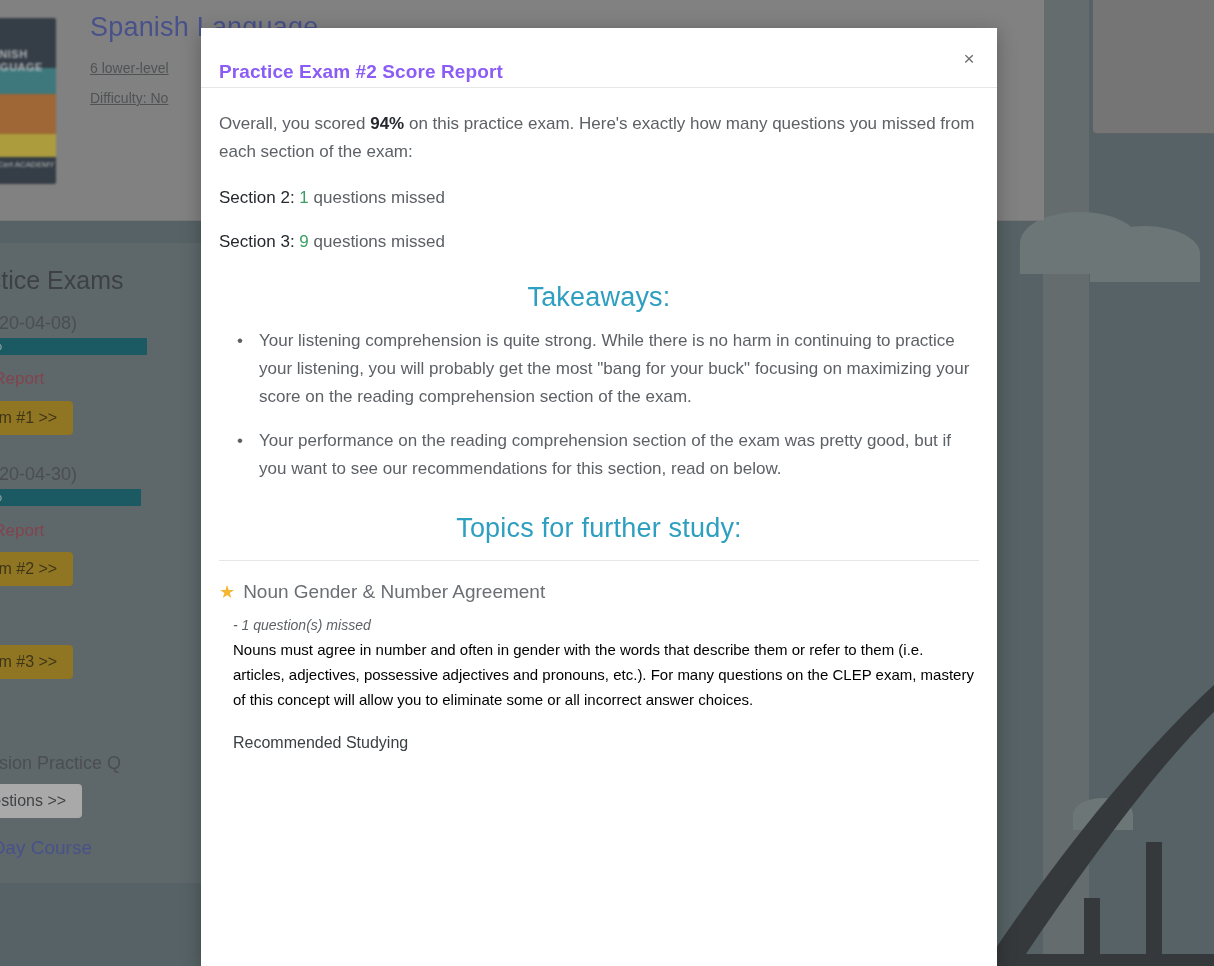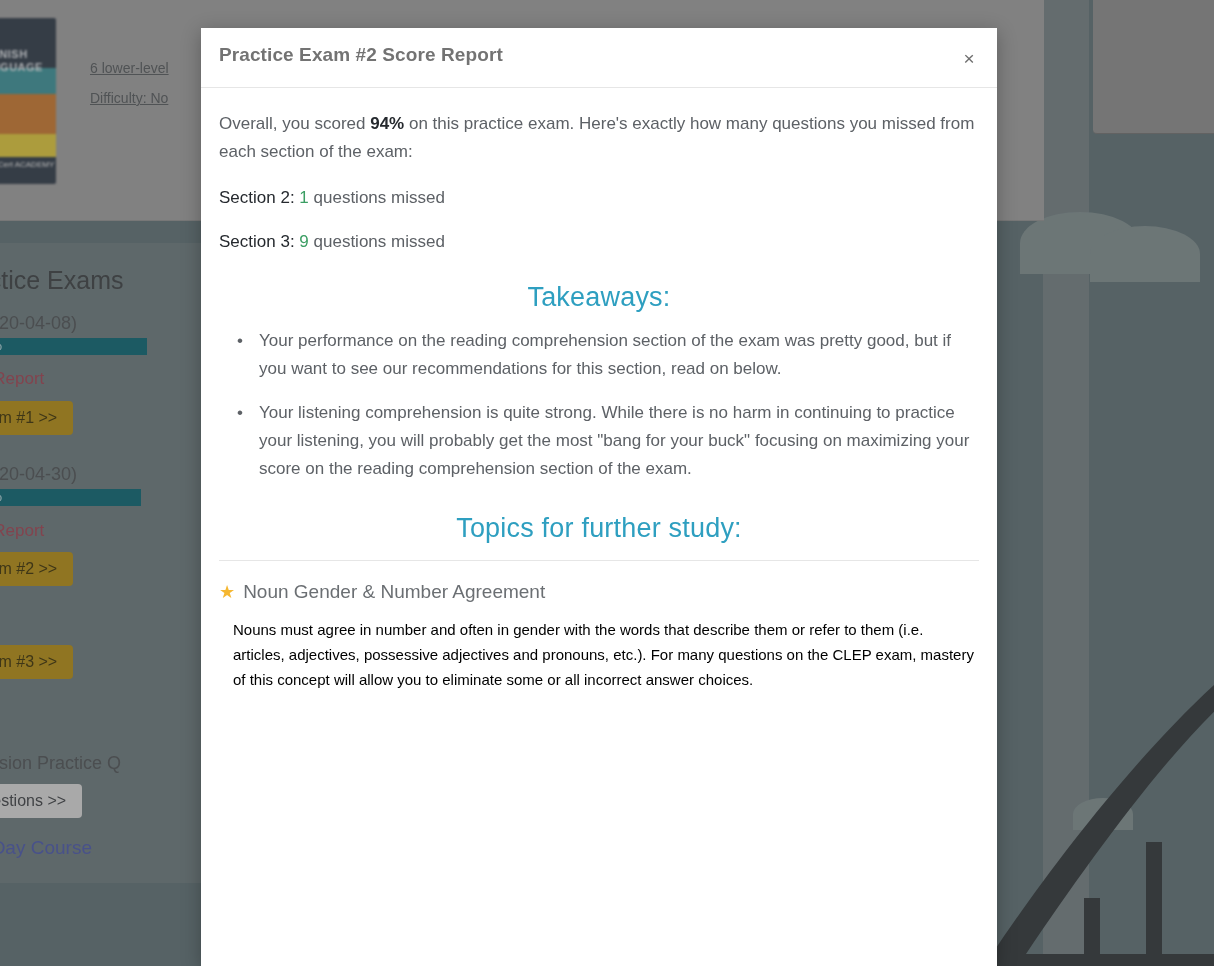--- a/index.html
+++ b/index.html
@@ -190,24 +190,24 @@
   }
   .modal-header {
     position: relative;
     height: 60px;
     border-bottom: 1px solid #e6e6e6;
     box-sizing: border-box;
   }
   .modal-title {
     position: absolute;
     left: 18px;
-    top: 16px;
+    top: 33px;
     font-size: 19px;
     font-weight: bold;
-    color: #737373;
+    color: #8b5cf6;
     letter-spacing: .1px;
   }
   .modal-close {
     position: absolute;
     right: 14px;
     top: 17px;
     width: 28px; height: 28px;
     line-height: 28px;
     text-align: center;
     font-size: 19px;
@@ -338,20 +338,21 @@
     <rect x="110" y="262" width="16" height="56" fill="#2f3437"></rect>
     <rect x="172" y="206" width="16" height="112" fill="#2f3437"></rect>
   </svg>
 
   <div class="bg-hero">
     <div class="bg-hero-inner"></div>
     <div class="book-cover">
       <div class="book-title">SPANISH LANGUAGE</div>
       <div class="book-brand">InstantCert ACADEMY</div>
     </div>
+    <div class="bg-course-title">Spanish Language</div>
     <div class="bg-course-meta m1">6 lower-level</div>
     <div class="bg-course-meta m2">Difficulty: No</div>
   </div>
 
   <div class="bg-card-right"></div>
 
   <div class="bg-panel"></div>
 
   <div class="bg-h2">th Practice Exams</div>
 
@@ -392,31 +393,33 @@
       <span class="sec-num">1</span><span> questions missed</span>
     </p>
     <p class="sec-line">
       <span class="sec-label">Section 3:</span>
       <span class="sec-num">9</span><span> questions missed</span>
     </p>
 
     <h2 class="teal">Takeaways:</h2>
 
     <ul class="takeaways">
+      <li>Your listening comprehension is quite strong. While there is no harm in continuing to practice your listening, you will probably get the most "bang for your buck" focusing on maximizing your score on the reading comprehension section of the exam.</li>
       <li>Your performance on the reading comprehension section of the exam was pretty good, but if you want to see our recommendations for this section, read on below.</li>
-      <li>Your listening comprehension is quite strong. While there is no harm in continuing to practice your listening, you will probably get the most "bang for your buck" focusing on maximizing your score on the reading comprehension section of the exam.</li>
     </ul>
 
     <h2 class="teal" style="margin-top:30px;">Topics for further study:</h2>
 
     <div class="divider"></div>
 
     <div class="topic-head">
       <span class="star-icon">★</span>
       <span>Noun Gender &amp; Number Agreement</span>
     </div>
 
     <div class="topic-body">
+      <p class="missed">- 1 question(s) missed</p>
       <p class="topic-desc">Nouns must agree in number and often in gender with the words that describe them or refer to them (i.e. articles, adjectives, possessive adjectives and pronouns, etc.). For many questions on the CLEP exam, mastery of this concept will allow you to eliminate some or all incorrect answer choices.</p>
+      <p class="rec-head">Recommended Studying</p>
     </div>
 
   </div>
 </div>
 
 </body></html>

